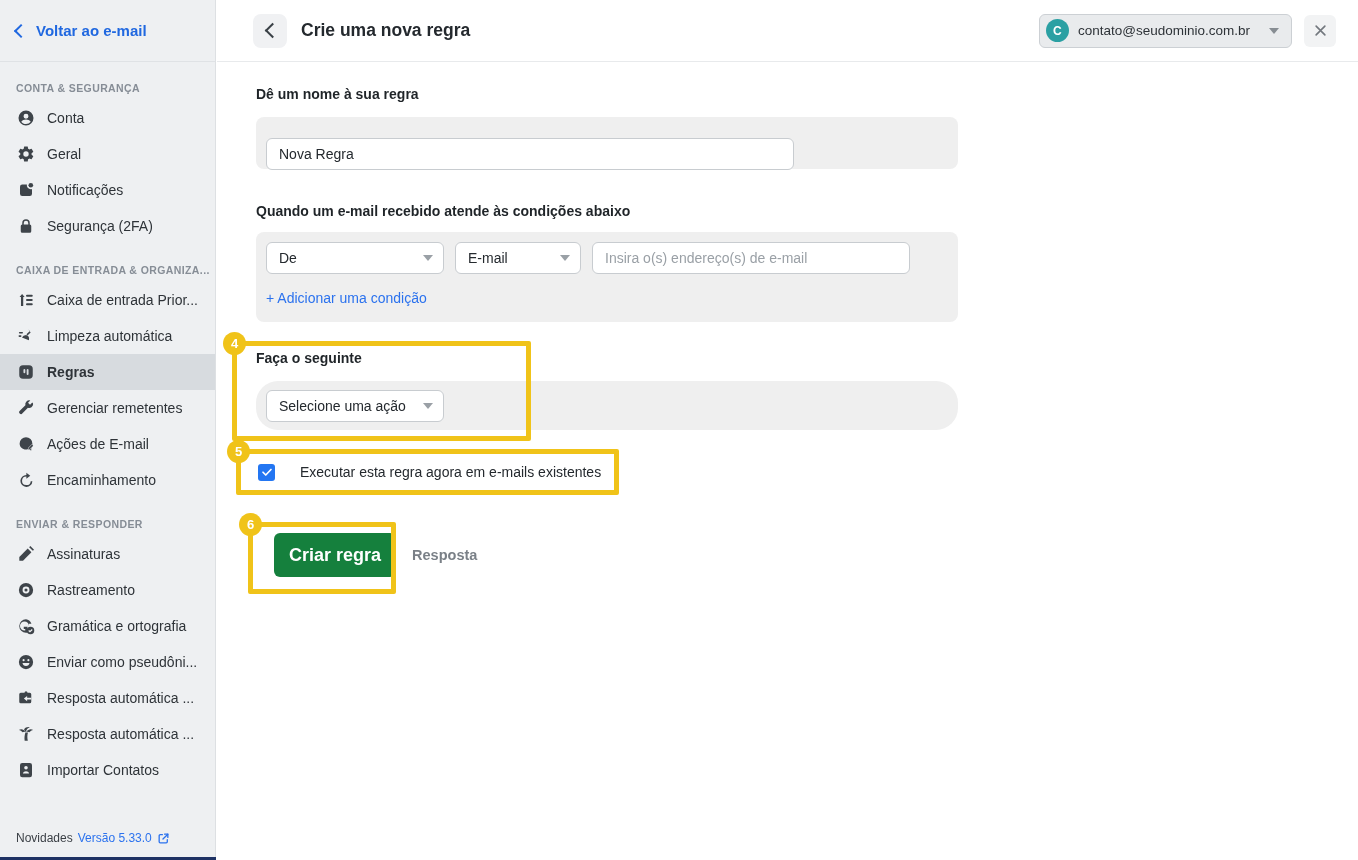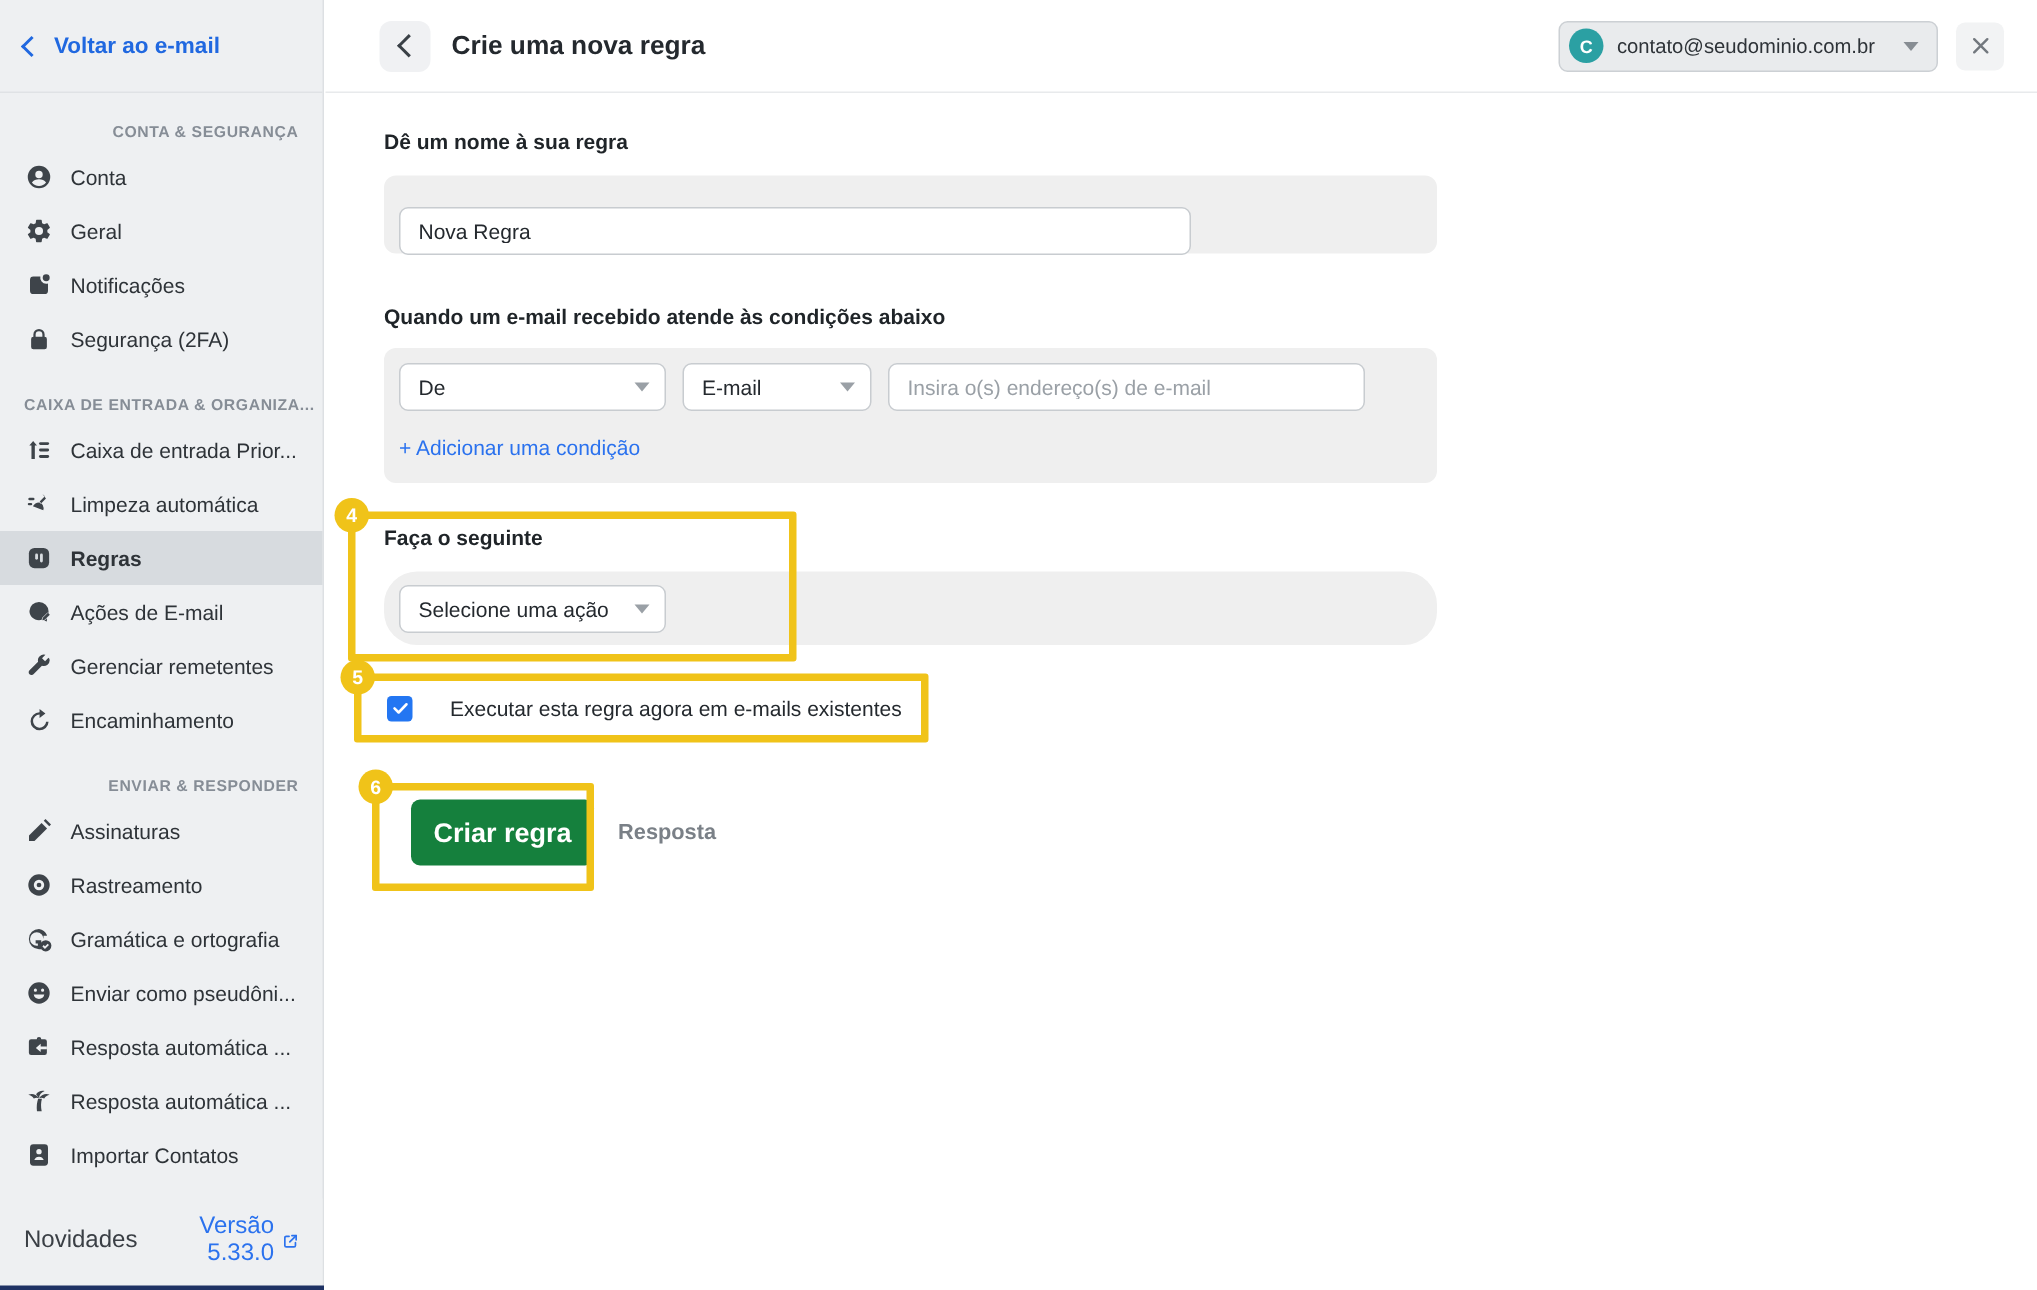--- a/index.html
+++ b/index.html
@@ -1,36 +1,36 @@
 <!DOCTYPE html>
 <html><head>
 <meta charset="utf-8">
 <style>
   * { margin:0; padding:0; box-sizing:border-box; }
   html,body { width:1358px; height:860px; overflow:hidden;
     font-family:"Liberation Sans", sans-serif; background:#fff; color:#2b3035; }
 
   
   .sidebar { position:absolute; left:0; top:0; width:216px; height:860px;
-    background:#eef0f2; border-right:1px solid #dde0e3;text-align:right; }
+    background:#eef0f2; border-right:1px solid #dde0e3; }
   .back-row { height:62px; display:flex; align-items:center; padding:0 16px;
     border-bottom:1px solid #dfe2e5; cursor:pointer; }
   .back-row .chev { width:10px; height:10px; border-left:2.6px solid #2068e0;
     border-bottom:2.6px solid #2068e0; transform:rotate(45deg); margin-right:10px; }
   .back-row span.lbl { color:#2068e0; font-weight:bold; font-size:15px; }
   .section-title { margin:20px 16px 6px; font-size:10.5px; font-weight:bold;
     color:#868d96; letter-spacing:.4px; white-space:nowrap; }
   .side-item { height:36px; display:flex; align-items:center; gap:12px;
     padding:0 16px; font-size:14px; color:#2e3338; cursor:pointer; white-space:nowrap; }
   .side-item.selected { background:#d7dbdf; font-weight:600; }
   .side-item .ic { width:19px; height:19px; flex:0 0 19px; display:flex;
     align-items:center; justify-content:center; }
   .side-item .ic svg { width:18px; height:18px; fill:#3e444a; }
   .side-footer { position:absolute; left:0; bottom:3px; width:215px;
-    padding:10px 16px 12px; font-size:16px; display:flex; align-items:center; gap:5px;
+    padding:10px 16px 12px; font-size:12px; display:flex; align-items:center; gap:5px;
     background:#eef0f2; }
   .side-footer .nov { color:#3a3f45; }
   .side-footer .ver { color:#2b72ee; cursor:pointer; }
   .bottom-bar { position:absolute; left:0; bottom:0; width:216px; height:3px;
     background:#1e3264; }
 
   
   .main { position:absolute; left:217px; top:0; right:0; height:860px; background:#fff; }
   .main-header { height:62px; display:flex; align-items:center;
     padding:0 22px 0 36px; border-bottom:1px solid #e8eaec; }
@@ -178,34 +178,34 @@
           <rect x="3" y="3" width="18" height="18" rx="5"></rect>
           <rect x="8.6" y="8" width="2.5" height="5.5" rx="1.25" fill="#d7dbdf"></rect>
           <rect x="12.9" y="8" width="2.5" height="8" rx="1.25" fill="#d7dbdf"></rect>
         </svg>
       </span>
     <span>Regras</span>
   </div>
   <div class="side-item">
     <span class="ic">
         <svg viewBox="0 0 24 24">
+          <path d="M21.5 6.8a5.2 5.2 0 0 1-6.9 4.9l-7.3 7.4a2.5 2.5 0 1 1-3.5-3.5l7.4-7.3A5.2 5.2 0 0 1 17.7 2l-3 3 2.7 2.7 3-3c.7.6 1.1 1.3 1.1 2.1z"></path>
+        </svg>
+      </span>
+    <span>Gerenciar remetentes</span>
+  </div>
+  <div class="side-item">
+    <span class="ic">
+        <svg viewBox="0 0 24 24">
           <path d="M12 3a8.5 8.5 0 0 0-8.5 8.2c0 4.6 3.8 8.1 8.5 8.1.9 0 1.8-.1 2.6-.4l4.4 1.6v-4.2a8 8 0 0 0 1.5-4.8A8.5 8.5 0 0 0 12 3z"></path>
           <path d="M19.6 12.4l2.3 2.3-4.8 4.8-2.9.6.6-2.9z" fill="#eef0f2"></path>
           <path d="M19.9 12.7l1.7 1.7-4.5 4.5-2.2.5.5-2.2z"></path>
         </svg>
       </span>
     <span>Ações de E-mail</span>
-  </div>
-  <div class="side-item">
-    <span class="ic">
-        <svg viewBox="0 0 24 24">
-          <path d="M21.5 6.8a5.2 5.2 0 0 1-6.9 4.9l-7.3 7.4a2.5 2.5 0 1 1-3.5-3.5l7.4-7.3A5.2 5.2 0 0 1 17.7 2l-3 3 2.7 2.7 3-3c.7.6 1.1 1.3 1.1 2.1z"></path>
-        </svg>
-      </span>
-    <span>Gerenciar remetentes</span>
   </div>
   <div class="side-item">
     <span class="ic">
         <svg viewBox="0 0 24 24">
           <path d="M12.5 5.2V2.2l5.2 4-5.2 4v-3a5.8 5.8 0 1 0 5.8 6.3h2.2a8 8 0 1 1-8-8.3z"></path>
         </svg>
       </span>
     <span>Encaminhamento</span>
   </div>
 

